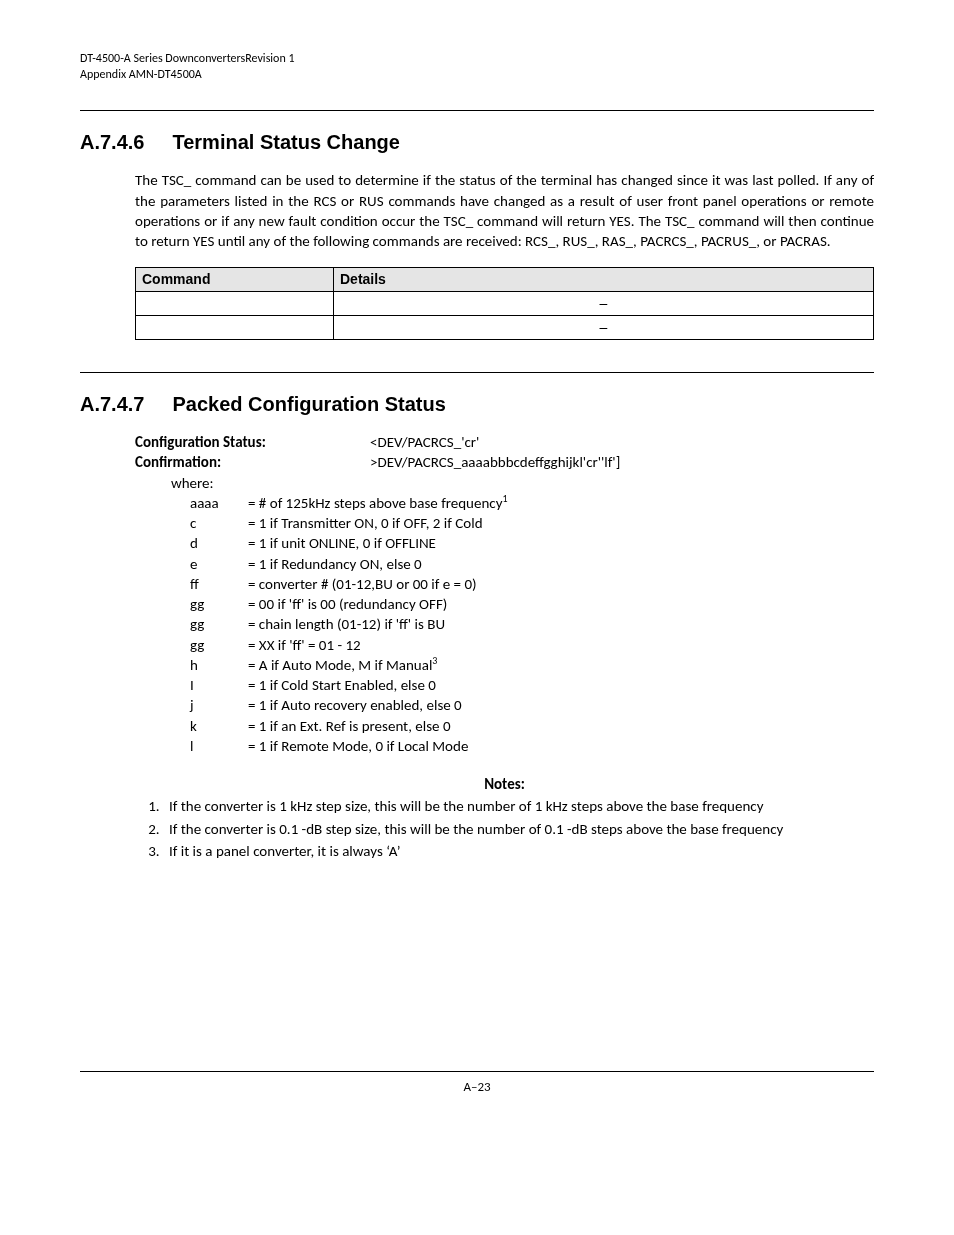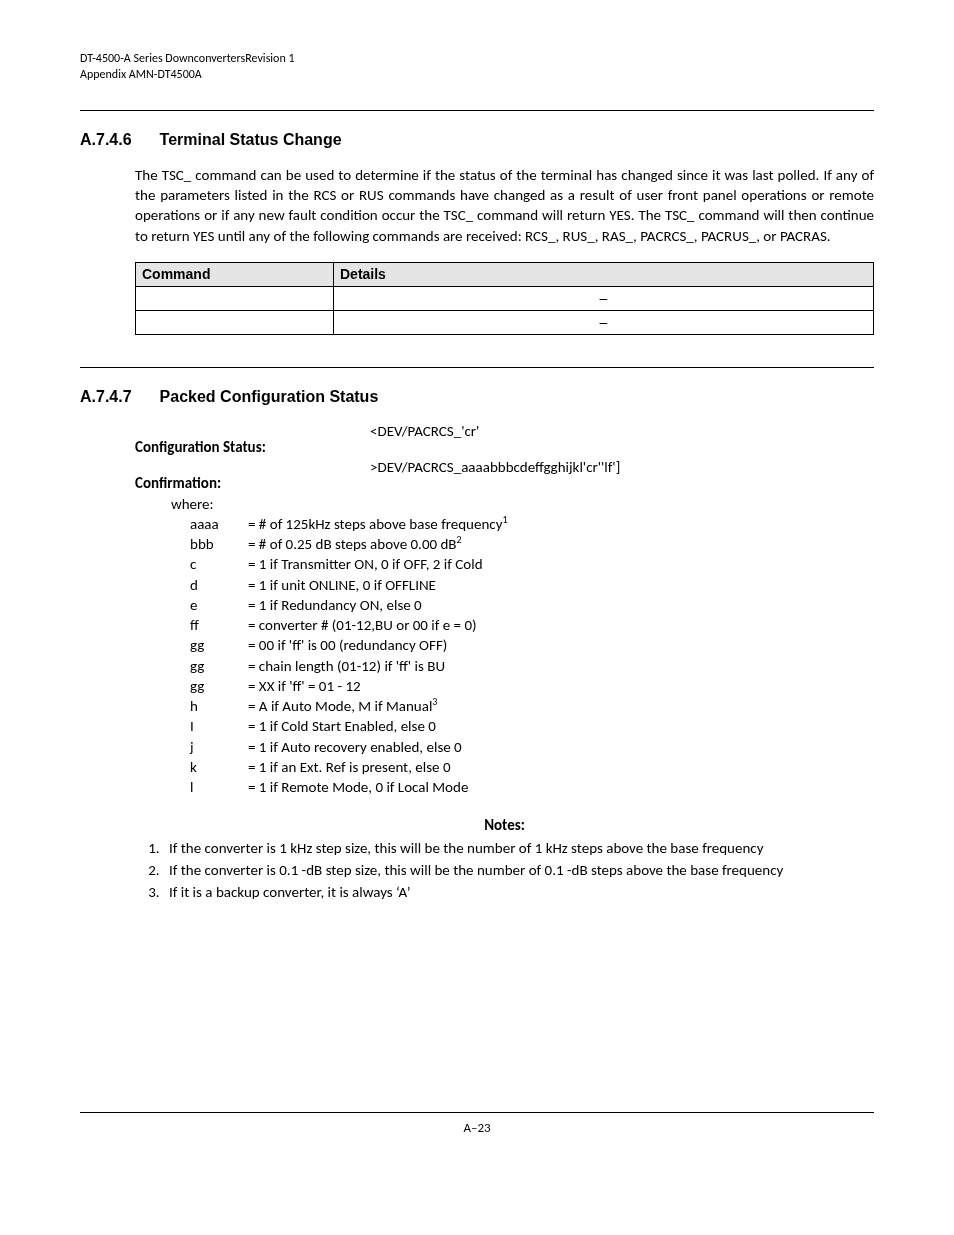--- a/index.html
+++ b/index.html
@@ -26,21 +26,21 @@
   }
   hr.rule-bottom {
     border: none;
     border-top: 1px solid #000;
     margin-top: 210px;
     margin-bottom: 6px;
   }
   h2.section-title {
     font-family: Arial, Helvetica, sans-serif;
     font-weight: bold;
-    font-size: 16px;
+    font-size: 20px;
     margin: 0 0 14px 0;
   }
   .sec-num { display: inline-block; margin-right: 28px; }
   .body-para {
     margin: 0 0 16px 55px;
     text-align: justify;
   }
   table.cmd {
     width: calc(100% - 55px);
     margin-left: 55px;
@@ -59,21 +59,21 @@
   }
   table.cmd td { text-align: center; font-family: Arial, sans-serif; }
   table.cmd th:first-child { width: 185px; }
   .section-gap { height: 22px; }
 
   .cfg-table {
     margin-left: 55px;
     font-size: 15px;
   }
   .cfg-row { display: flex; }
-  .cfg-label { width: 235px; font-weight: bold; margin-top: 16px; }
+  .cfg-label { width: 235px; font-weight: bold; }
   .cfg-value { flex: 1; }
   .where-row { margin-left: 36px; }
   .param-table {
     margin-left: 55px;
   }
   .param-row { display: flex; }
   .param-key { width: 58px; padding-left: 55px; }
   .param-eq { width: auto; }
   sup { font-size: 10px; vertical-align: super; line-height: 0; }
 
@@ -144,24 +144,20 @@
   </div>
   <div class="where-row">where:</div>
 </div>
 
 <div class="param-table" id="param-list">
     <div class="param-row">
       <div class="param-key">aaaa</div>
       <div class="param-eq">= # of 125kHz steps above base frequency<sup>1</sup></div>
     </div>
     <div class="param-row">
-      <div class="param-key">bbb</div>
-      <div class="param-eq">= # of 0.25 dB steps above 0.00 dB<sup>2</sup></div>
-    </div>
-    <div class="param-row">
       <div class="param-key">c</div>
       <div class="param-eq">= 1 if Transmitter ON, 0 if OFF, 2 if Cold</div>
     </div>
     <div class="param-row">
       <div class="param-key">d</div>
       <div class="param-eq">= 1 if unit ONLINE, 0 if OFFLINE</div>
     </div>
     <div class="param-row">
       <div class="param-key">e</div>
       <div class="param-eq">= 1 if Redundancy ON, else 0</div>
@@ -202,18 +198,18 @@
       <div class="param-key">l</div>
       <div class="param-eq">= 1 if Remote Mode, 0 if Local Mode</div>
     </div>
   </div>
 
 <div class="notes-block">
   <div class="notes-title">Notes:</div>
   <ol class="notes" id="notes-list">
       <li>If the  converter is 1 kHz step size, this will be the number of 1 kHz steps above the base frequency</li>
       <li>If the  converter is 0.1 -dB step size, this will be the number of 0.1 -dB steps above the base frequency</li>
-      <li>If it is a backup converter, it is always ‘A’</li>
+      <li>If it is a panel converter, it is always ‘A’</li>
     </ol>
 </div>
 
 <hr class="rule-bottom">
 <div class="page-num">A–23</div>
 
 </body></html>

